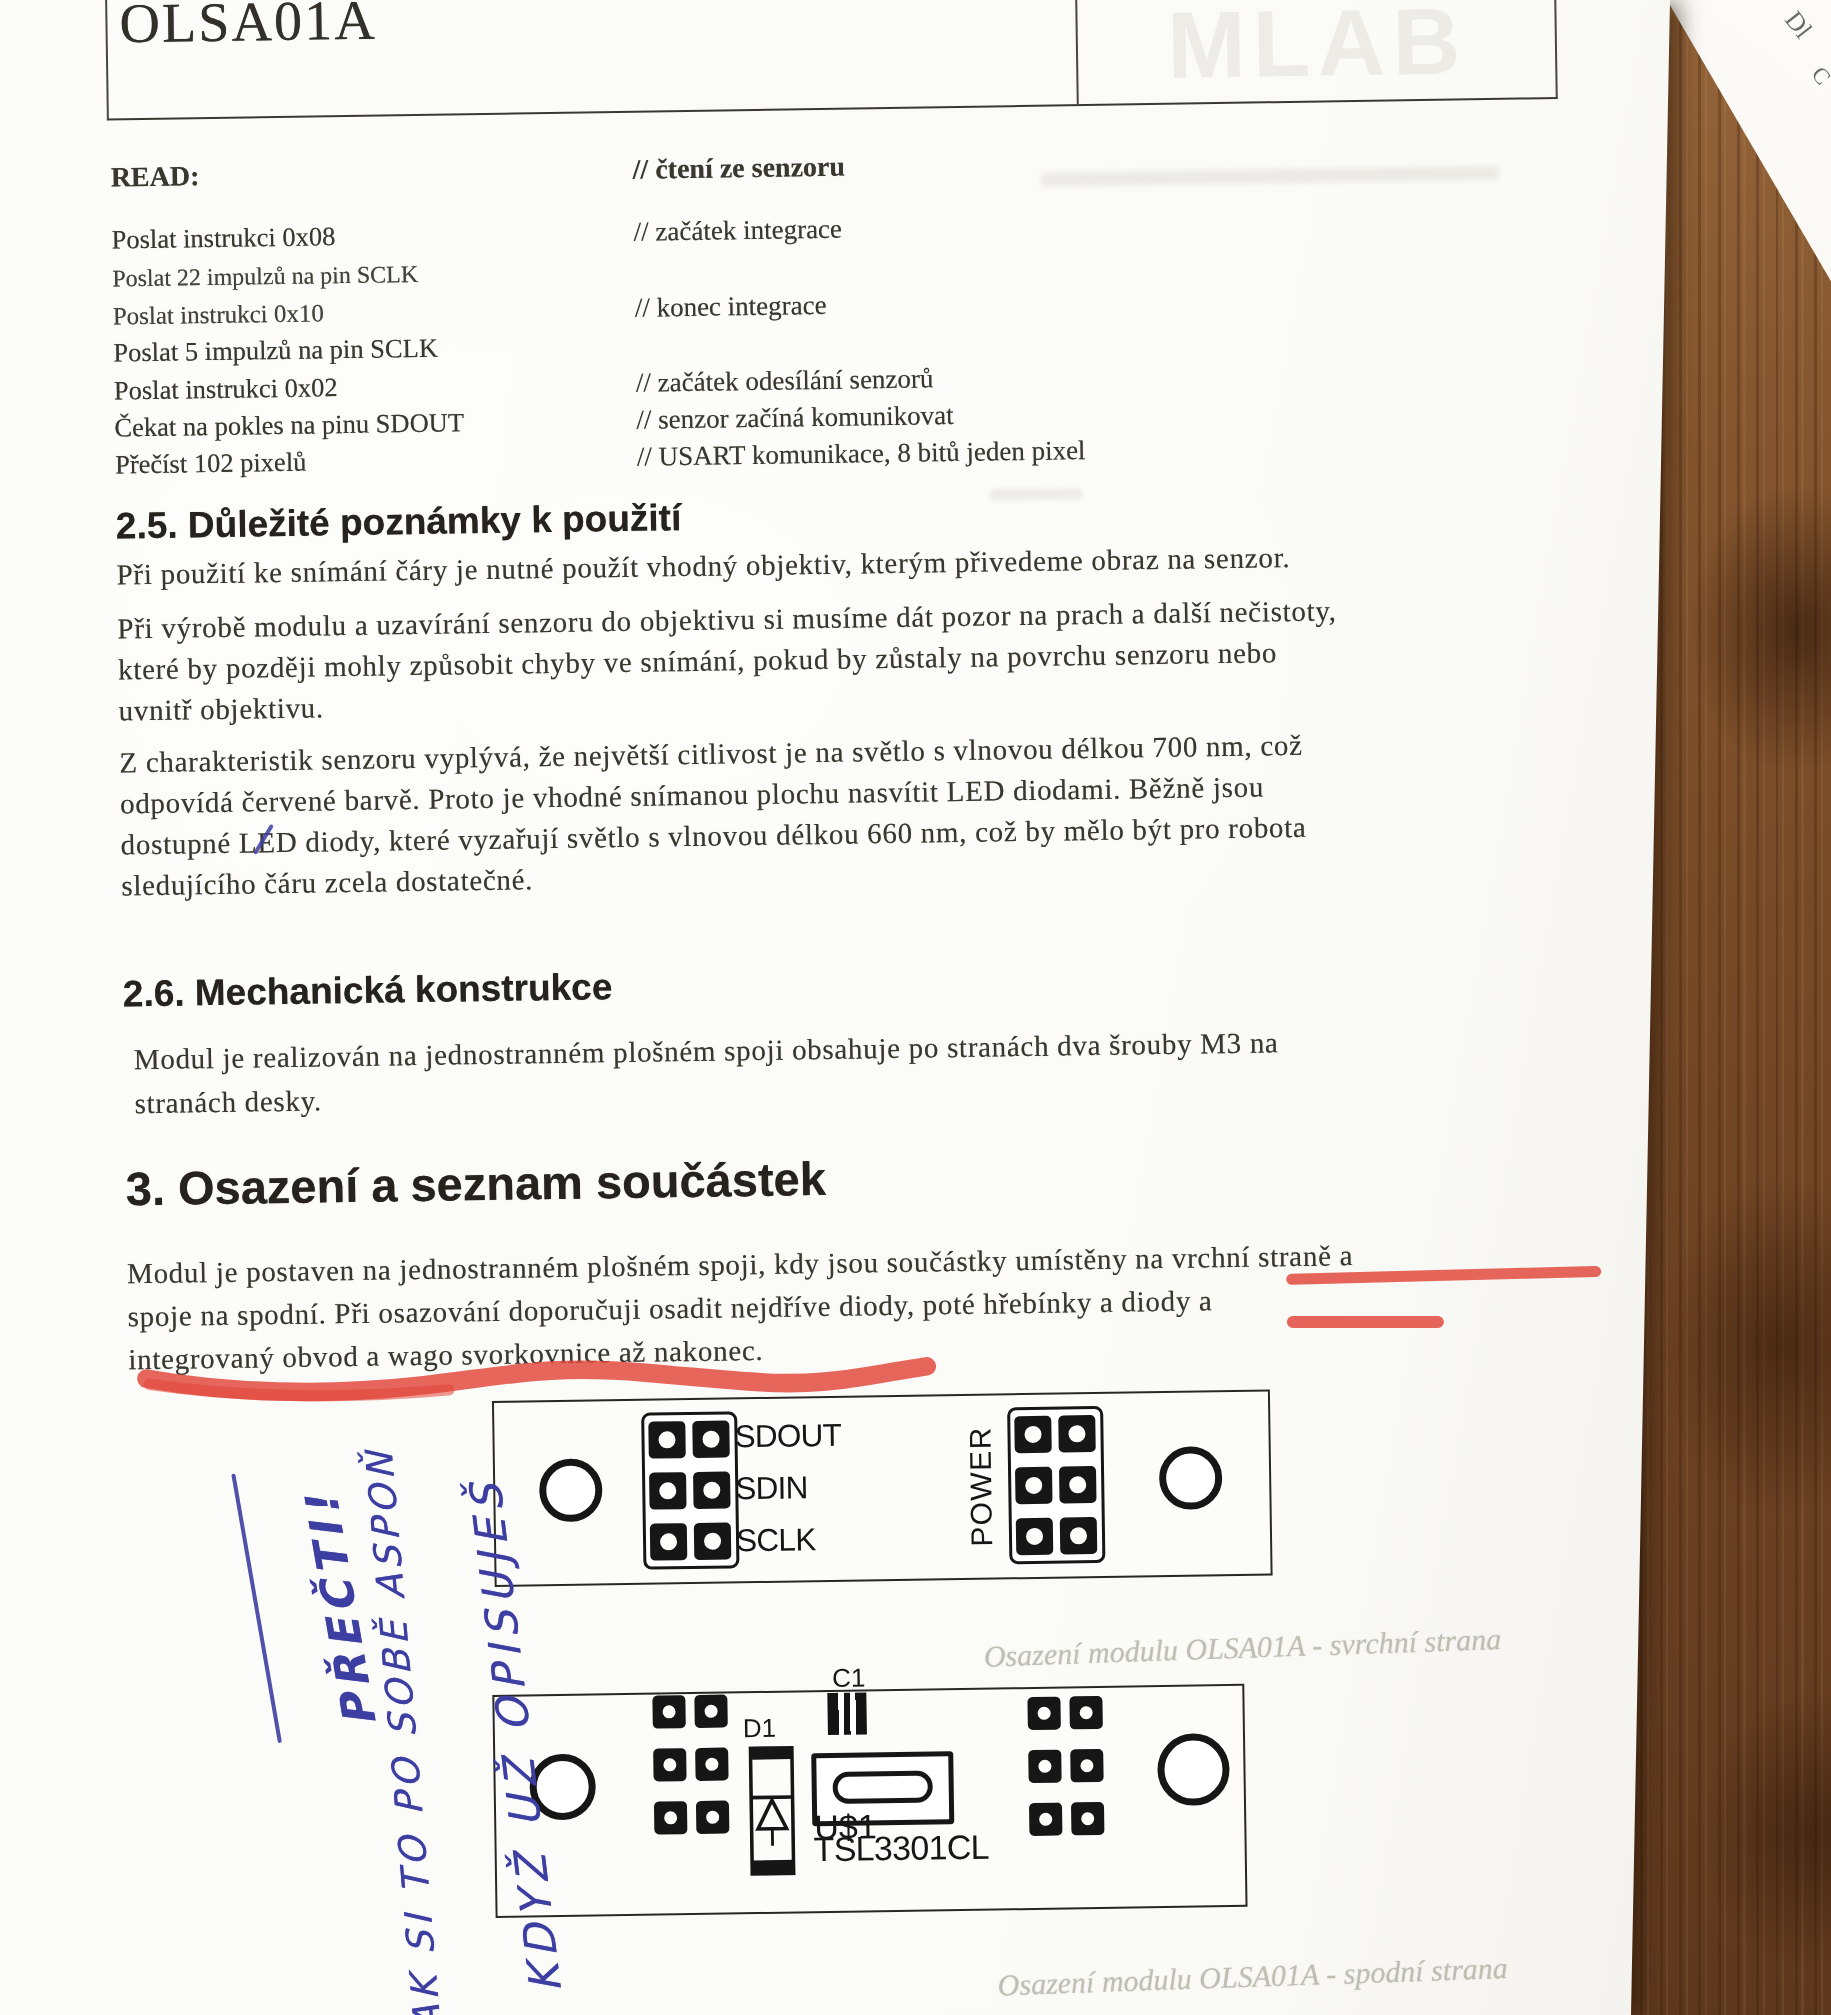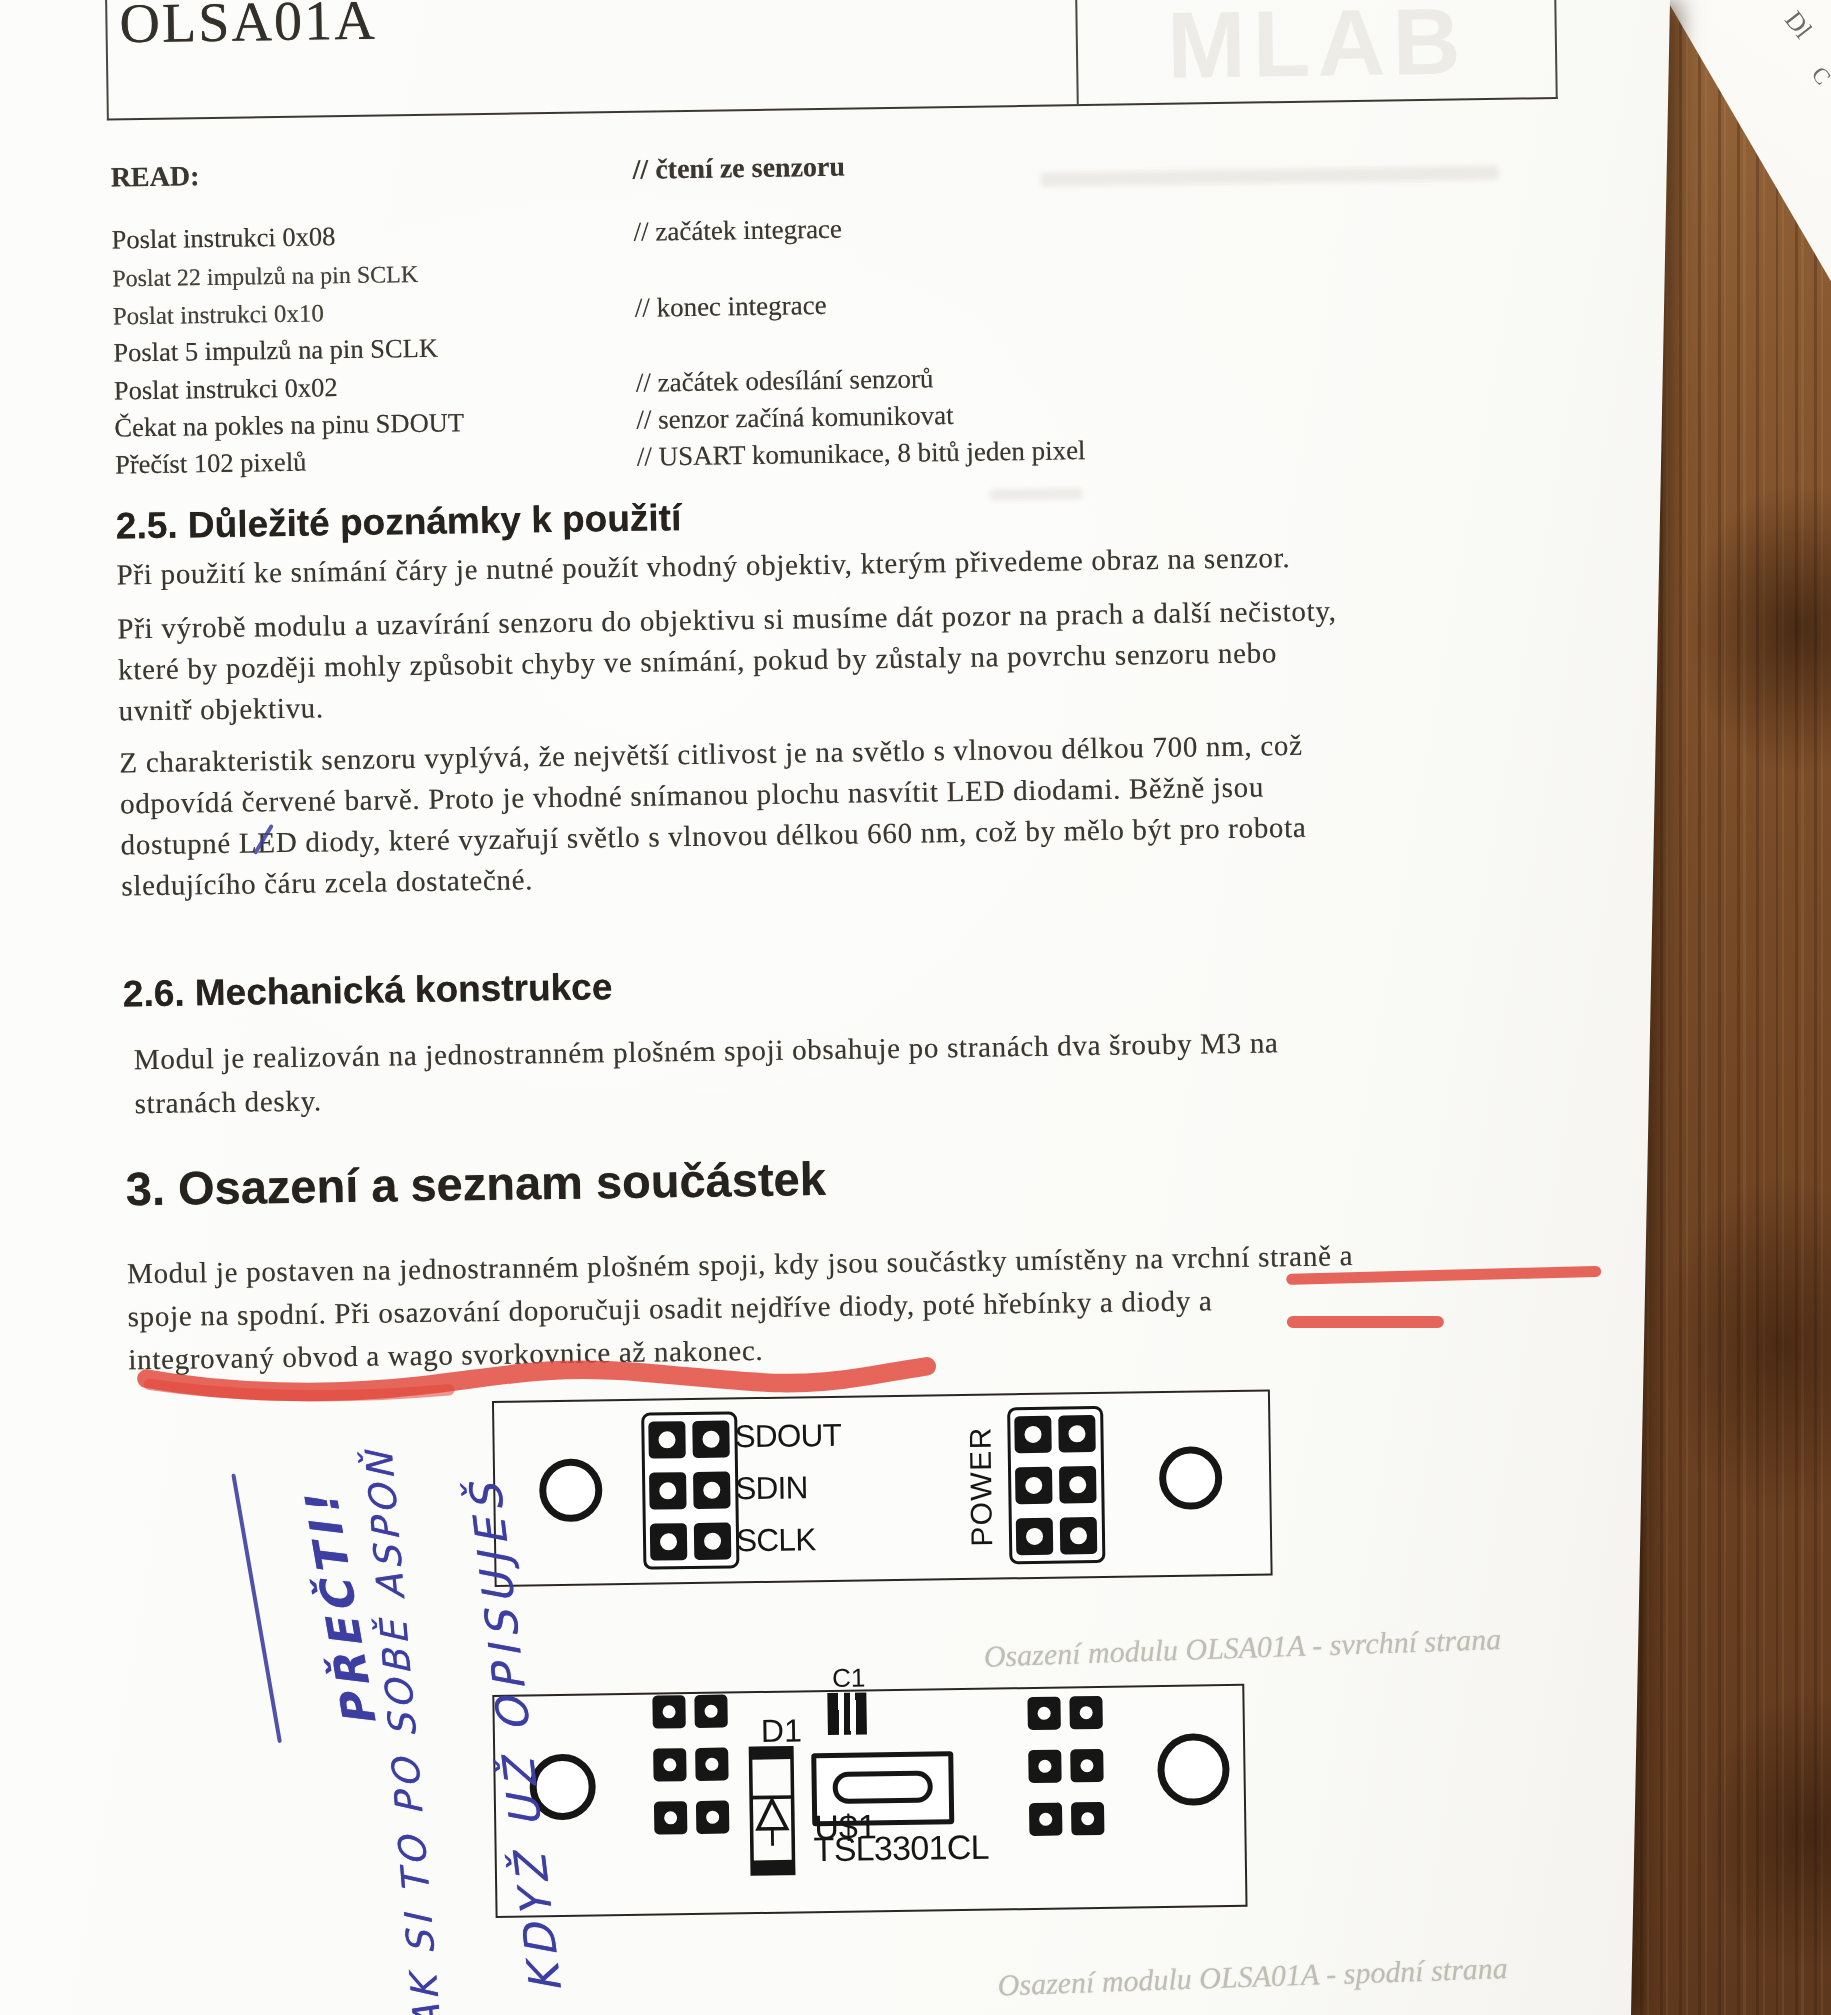--- a/index.html
+++ b/index.html
@@ -257,21 +257,21 @@
     <div class="hole" style="left:517px;top:1750px;width:66px;height:66px;border-width:7.9px;"></div>
     <div class="hole" style="left:1145px;top:1739px;width:72px;height:72px;border-width:7.9px;"></div>
     <div class="pad-grid pad-sm" style="left:641px;top:1693px;">
       <div class="pad"></div>
             <div class="pad"></div>
       <div class="pad"></div>
             <div class="pad"></div>
       <div class="pad"></div>
             <div class="pad"></div>
     </div>
-    <div class="ref-label" style="left:749px;top:1712px;font-size:32px;">D1</div>
+    <div class="ref-label" style="left:731px;top:1712px;font-size:26px;">D1</div>
     <svg style="position:absolute;left:736px;top:1745px;" width="46" height="130" viewBox="0 0 64 182">
       <rect x="3" y="3" width="58" height="176" fill="none" stroke="#161616" stroke-width="5"></rect>
       <rect x="3" y="3" width="58" height="16" fill="#161616"></rect>
       <line x1="3" y1="72" x2="61" y2="72" stroke="#161616" stroke-width="5"></line>
       <polygon points="32,76 52,116 12,116" fill="none" stroke="#161616" stroke-width="5"></polygon>
       <line x1="32" y1="116" x2="32" y2="140" stroke="#161616" stroke-width="4"></line>
       <rect x="3" y="160" width="58" height="19" fill="#161616"></rect>
     </svg>
     <div class="ref-label" style="left:821px;top:1663px;font-size:26px;">C1</div>
     <div class="cap-body"></div>

